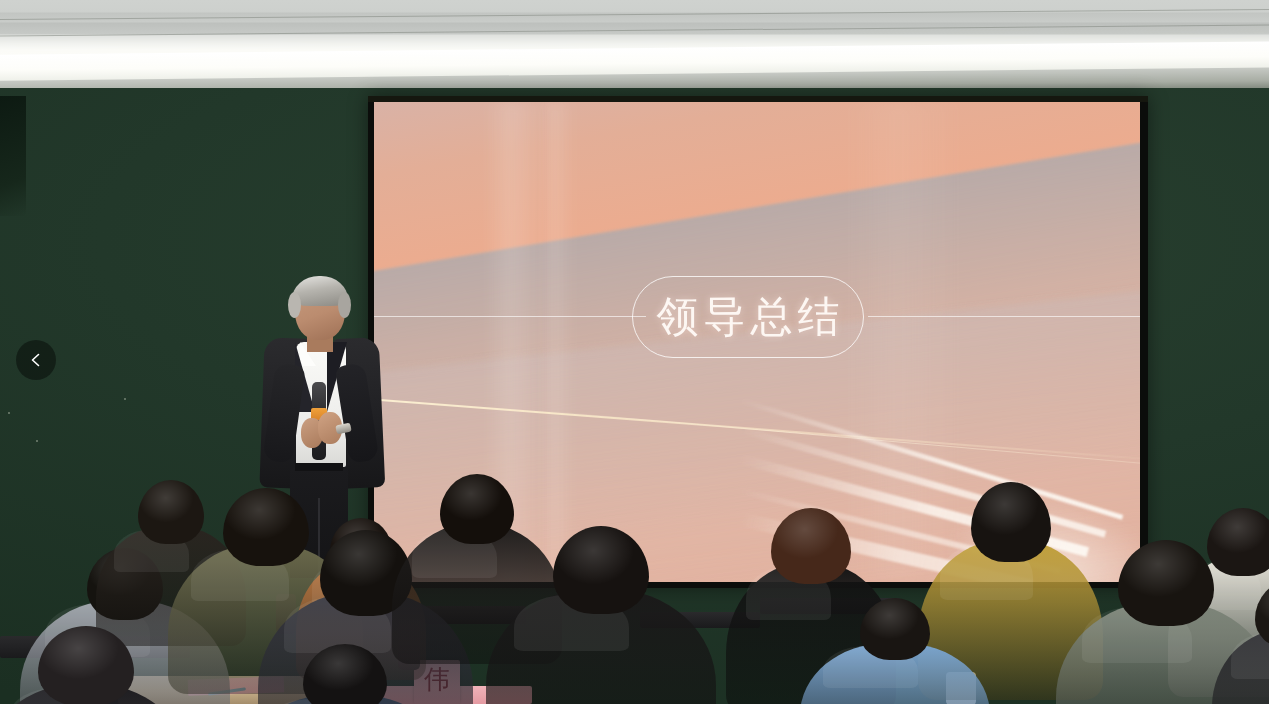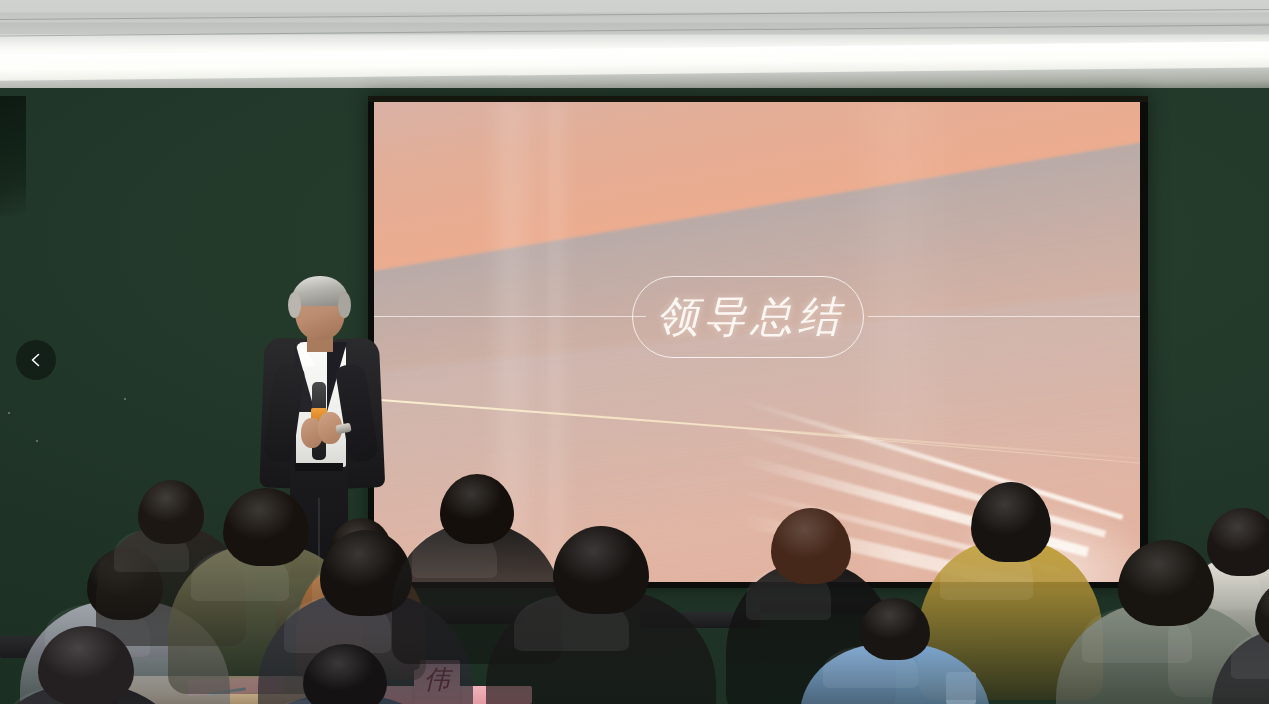--- a/index.html
+++ b/index.html
@@ -11,21 +11,20 @@
     font-family: "Liberation Sans", sans-serif;
   }
 
   #viewer {
     position: relative;
     width: 1269px;
     height: 704px;
     overflow: hidden;
     background: #1f3528;
     user-select: none;
-    font-style: italic;
   }
 
   
   .ceiling {
     position: absolute;
     left: 0; top: 0;
     width: 1269px; height: 96px;
     background:
       linear-gradient(180deg,
         #cfd2cf 0px, #cdd0cd 12px,

